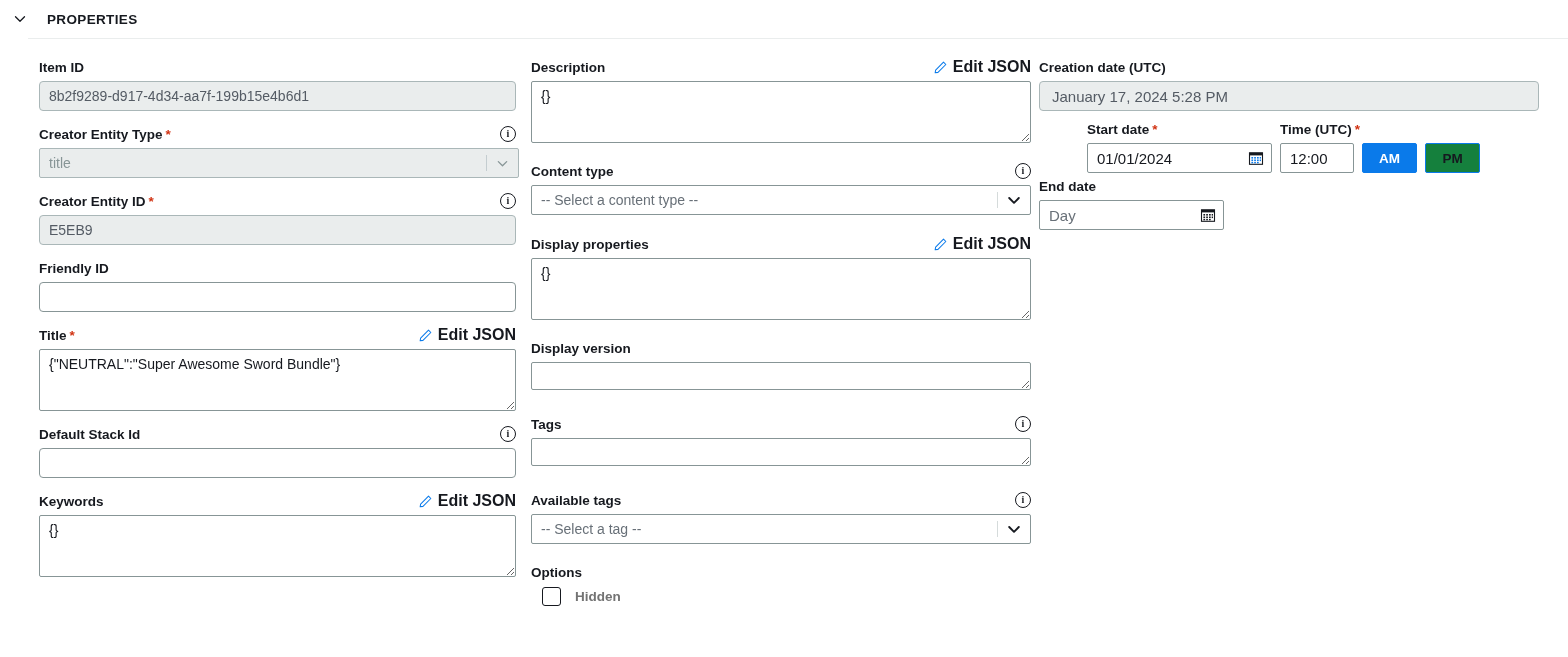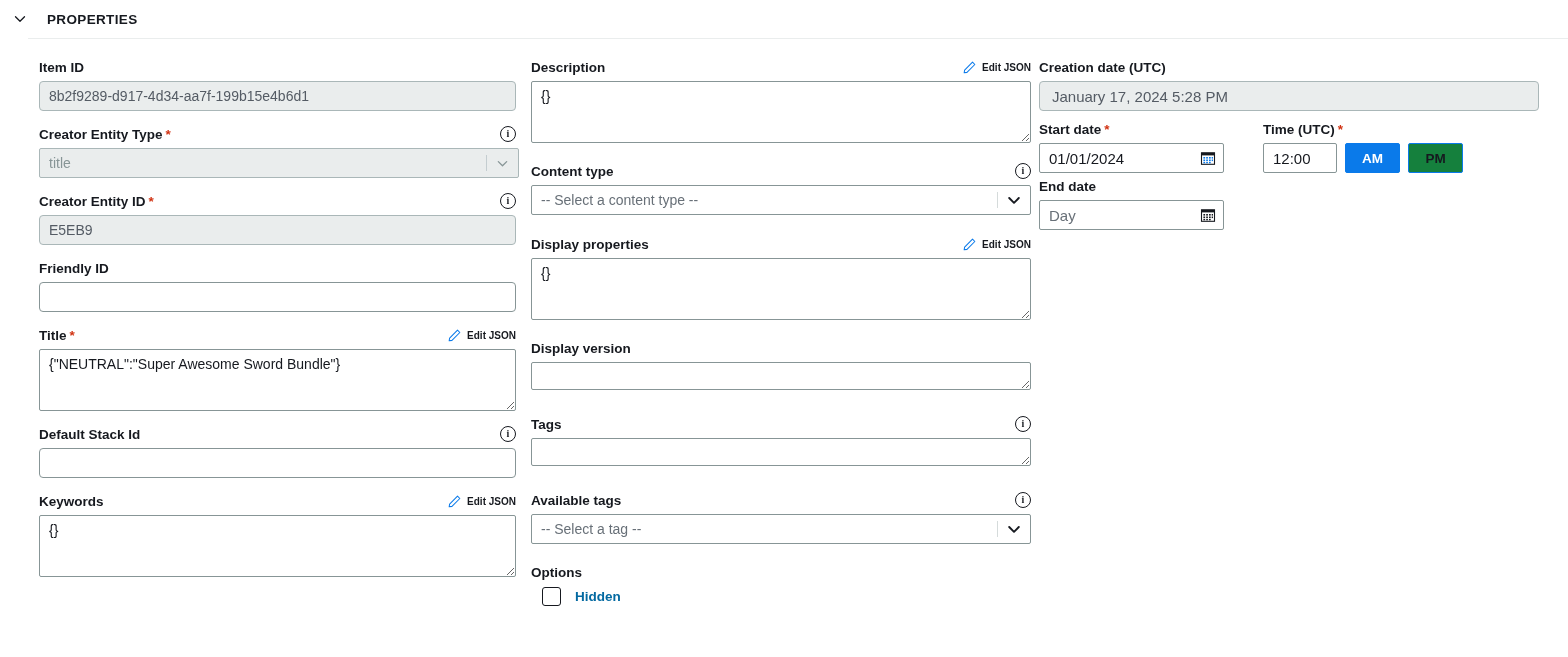--- a/index.html
+++ b/index.html
@@ -90,21 +90,21 @@
 
   
   .edit-json {
     display: inline-flex;
     align-items: center;
     gap: 5px;
     cursor: pointer;
     flex: 0 0 auto;
   }
   .edit-json .ej-label {
-    font-size: 10px;
+    font-size: 16px;
     font-weight: bold;
     color: #16191f;
   }
   .pencil-icon svg { display: block; }
 
   
   .txt {
     width: 100%;
     height: 30px;
     border: 1px solid #879596;
@@ -171,22 +171,23 @@
     height: 16px;
     background: #d5dbdb;
     margin-left: auto;
     margin-right: 9px;
   }
   .select-caret { display: flex; align-items: center; }
 
   
   .date-row {
     display: flex;
-    gap: 39px;
+    gap: 8px;
     align-items: flex-end;
+    margin-left: 48px;
   }
   .date-field { width: 185px; }
   .time-field { width: 100%; }
 
   .date-input-wrap { position: relative; width: 185px; }
   .date-input {
     width: 185px;
     height: 30px;
     border: 1px solid #879596;
     border-radius: 2px;
@@ -254,21 +255,21 @@
     width: 19px; height: 19px;
     border: 1.6px solid #16191f;
     border-radius: 3px;
     background: #fff;
     cursor: pointer;
     flex: 0 0 auto;
   }
   .checkbox-label {
     font-size: 13.5px;
     font-weight: bold;
-    color: #0369a1;
+    color: #737373;
   }
 </style>
 </head>
 <body>
 
 <div class="section-header">
   <div class="chevron-toggle">
     <svg width="14" height="14" viewBox="0 0 14 14" aria-hidden="true">
       <path d="M2.5 4.8 L7 9.3 L11.5 4.8" fill="none" stroke="#16191f" stroke-width="1.3" stroke-linecap="round" stroke-linejoin="round"></path>
     </svg>

